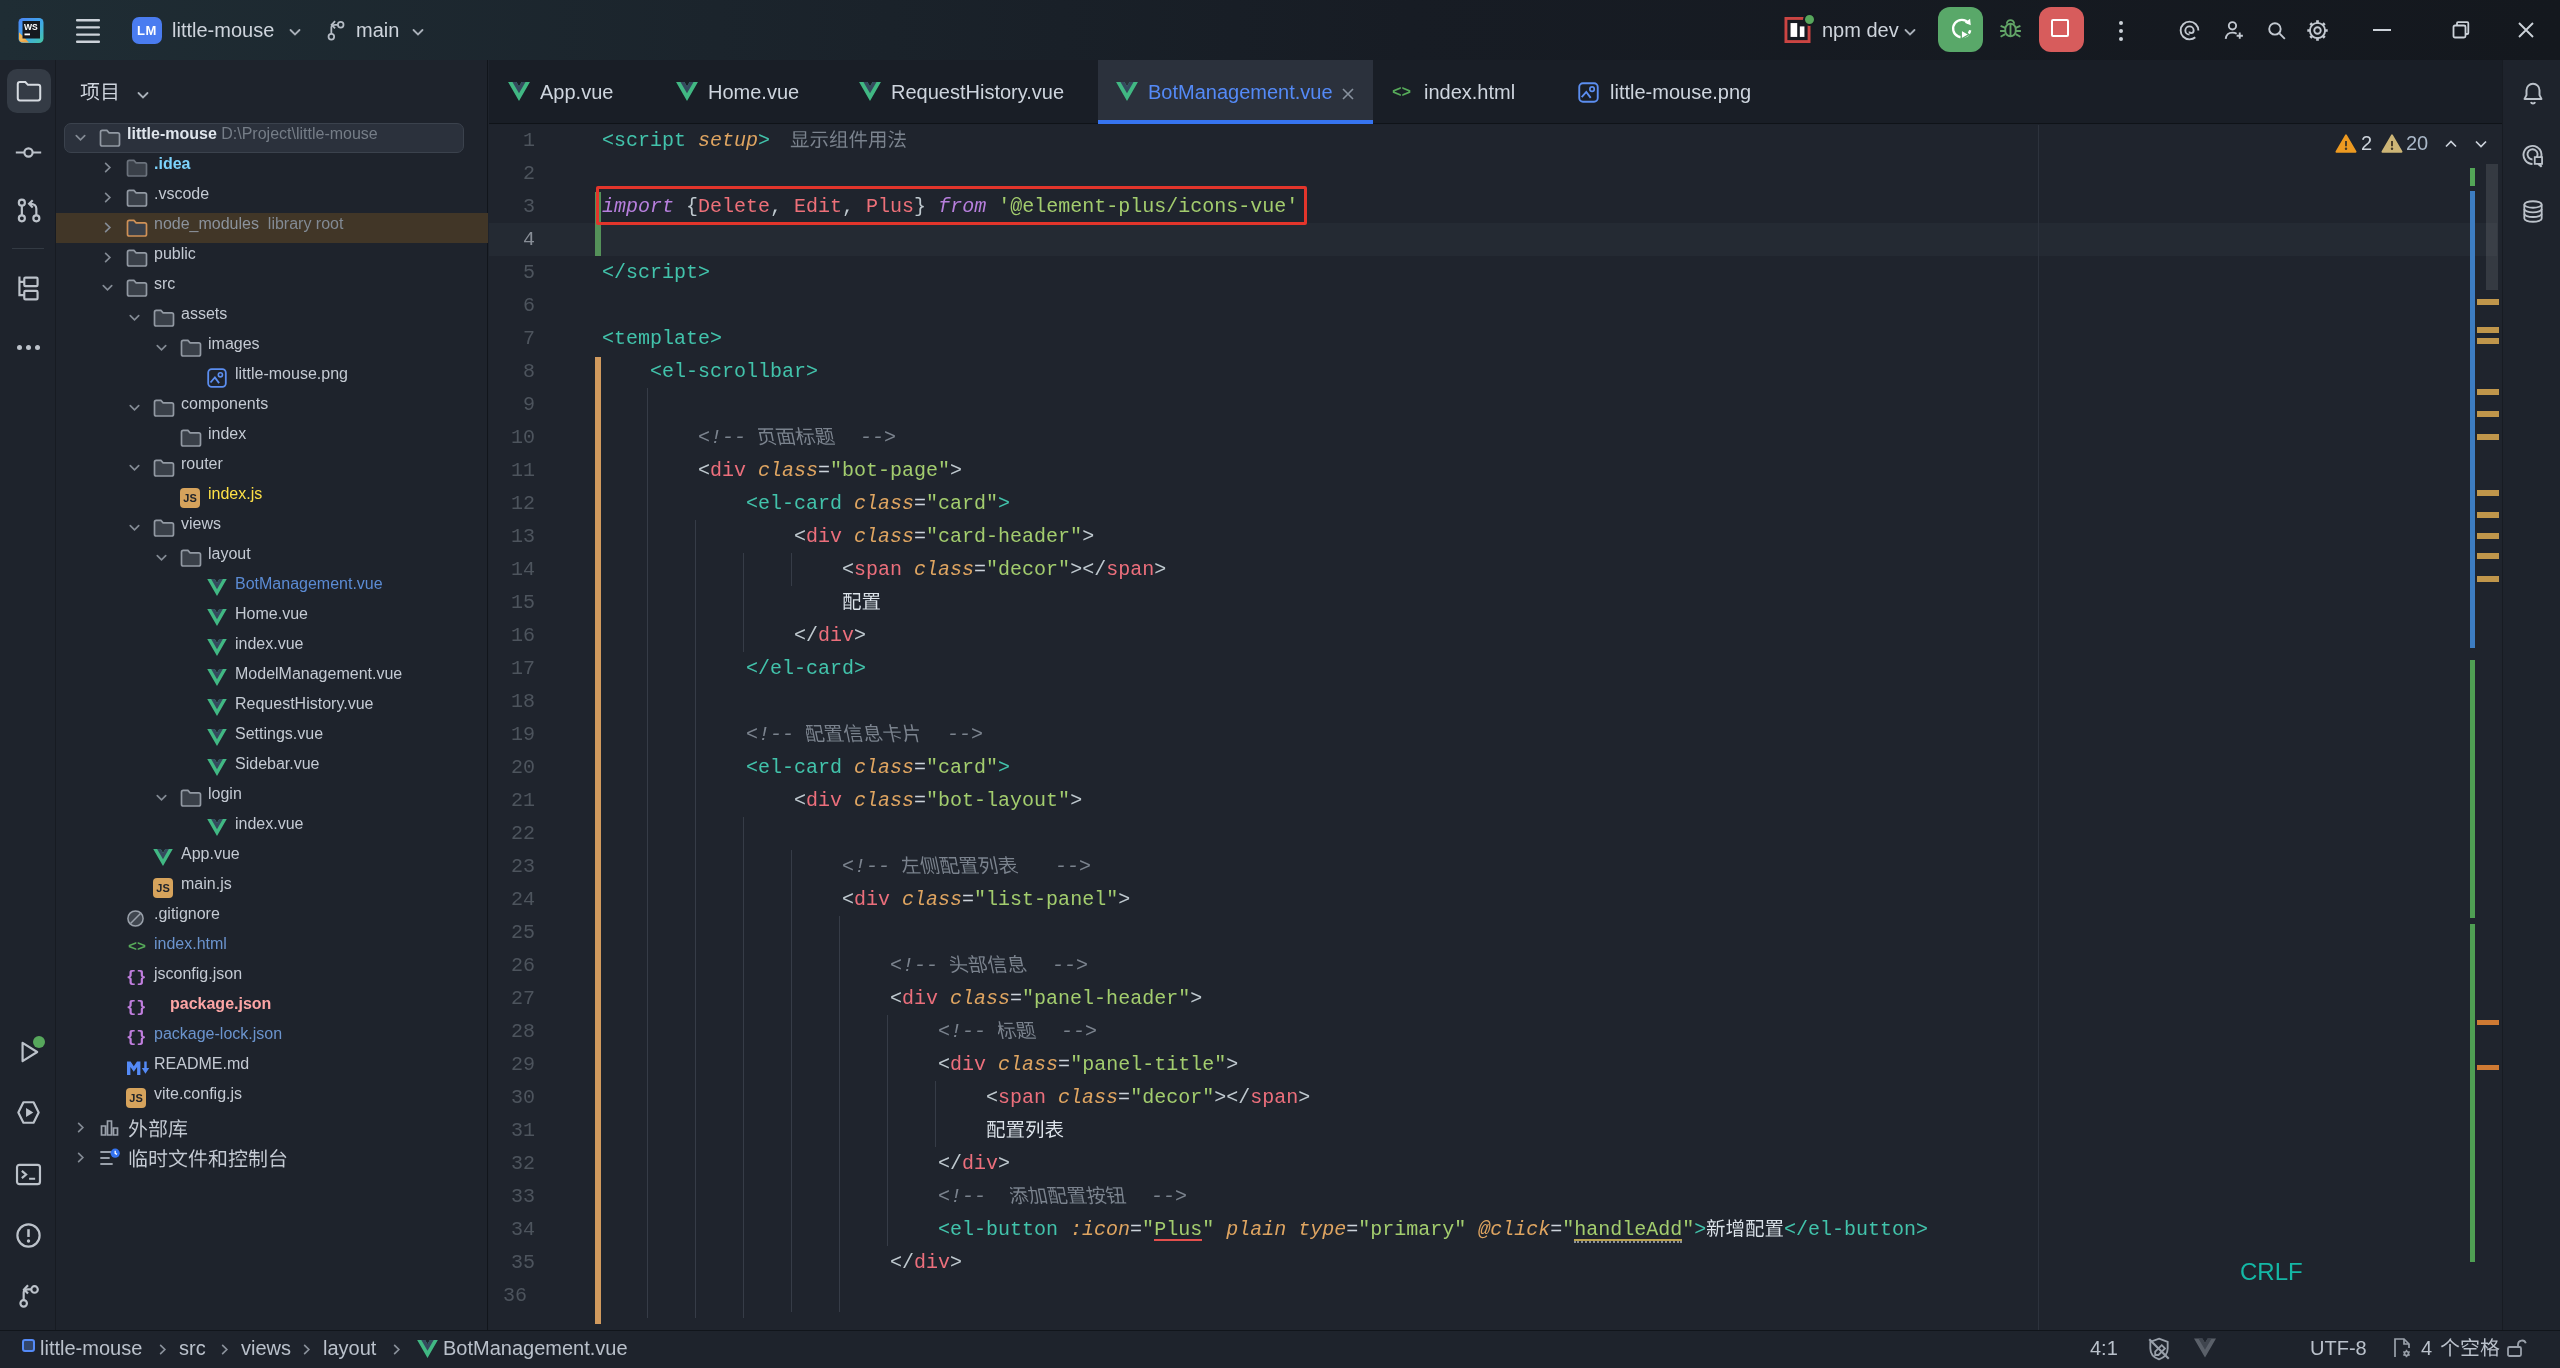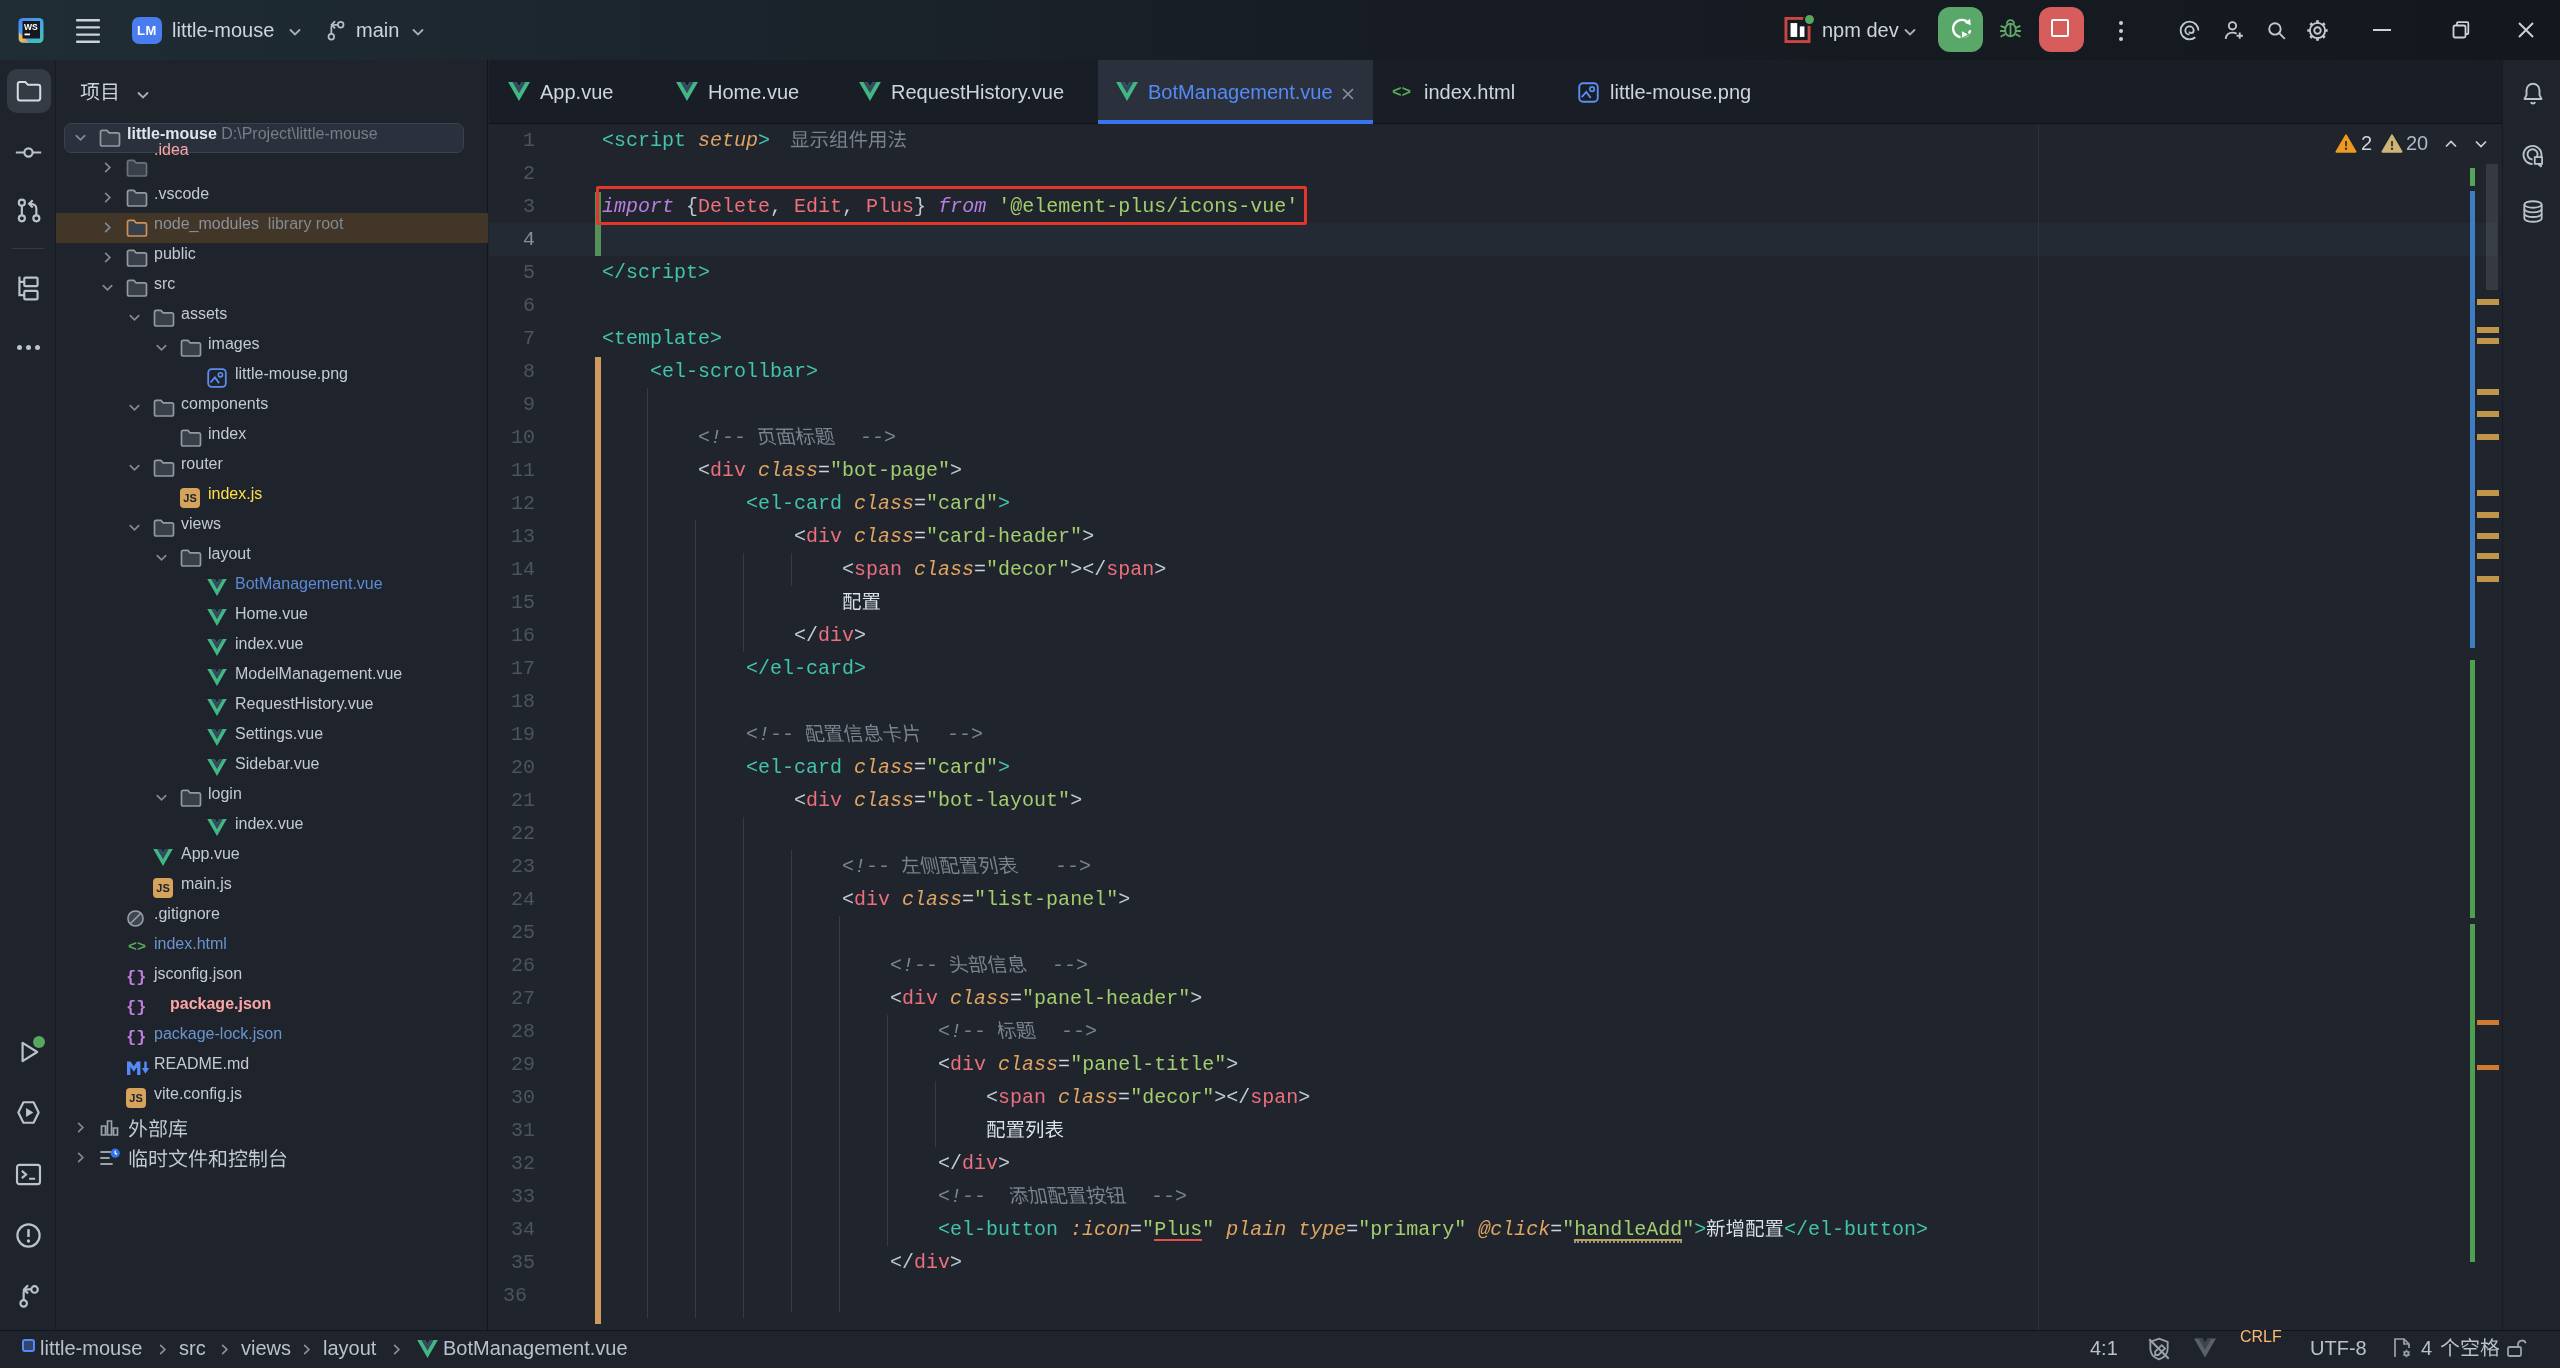--- a/index.html
+++ b/index.html
@@ -143,21 +143,21 @@
     <svg style="position:absolute;left:99px;top:129px" width="22" height="18" viewBox="0 0 22 18">
       <path fill="#3a4049" stroke="#9299a3" stroke-width="1.7" d="M1.5 3.2c0-1 .8-1.8 1.8-1.8h4.6l2.2 2.4h8.6c1 0 1.8.8 1.8 1.8v9.6c0 1-.8 1.8-1.8 1.8H3.3c-1 0-1.8-.8-1.8-1.8Z"></path>
     </svg>
     <div style="position:absolute;left:127px;top:125px;color:#dfe5ec;font-weight:normal"><b>little-mouse</b>&nbsp;<span style="color:#757d87;font-weight:normal">D:\Project\little-mouse</span></div>
     <svg style="position:absolute;left:100px;top:160px" width="15" height="15" viewBox="0 0 16 16">
       <path fill="none" stroke="#848b95" stroke-width="1.8" stroke-linecap="round" d="M6 3.5L10.5 8L6 12.5"></path>
     </svg>
     <svg style="position:absolute;left:126px;top:159px" width="22" height="18" viewBox="0 0 22 18">
       <path fill="#3a4049" stroke="#6b727c" stroke-width="1.7" d="M1.5 3.2c0-1 .8-1.8 1.8-1.8h4.6l2.2 2.4h8.6c1 0 1.8.8 1.8 1.8v9.6c0 1-.8 1.8-1.8 1.8H3.3c-1 0-1.8-.8-1.8-1.8Z"></path>
     </svg>
-    <div style="position:absolute;left:154px;top:141px;color:#fca5a5;font-weight:normal">.idea</div>
+    <div style="position:absolute;left:154px;top:155px;color:#7dd3fc;font-weight:bold">.idea</div>
     <svg style="position:absolute;left:100px;top:190px" width="15" height="15" viewBox="0 0 16 16">
       <path fill="none" stroke="#848b95" stroke-width="1.8" stroke-linecap="round" d="M6 3.5L10.5 8L6 12.5"></path>
     </svg>
     <svg style="position:absolute;left:126px;top:189px" width="22" height="18" viewBox="0 0 22 18">
       <path fill="#3a4049" stroke="#9299a3" stroke-width="1.7" d="M1.5 3.2c0-1 .8-1.8 1.8-1.8h4.6l2.2 2.4h8.6c1 0 1.8.8 1.8 1.8v9.6c0 1-.8 1.8-1.8 1.8H3.3c-1 0-1.8-.8-1.8-1.8Z"></path>
     </svg>
     <div style="position:absolute;left:154px;top:185px;color:#c4cad3;font-weight:normal">.vscode</div>
     <div style="position:absolute;left:56px;top:213px;width:432px;height:30px;background:#413627"></div>
     <svg style="position:absolute;left:100px;top:220px" width="15" height="15" viewBox="0 0 16 16">
       <path fill="none" stroke="#848b95" stroke-width="1.8" stroke-linecap="round" d="M6 3.5L10.5 8L6 12.5"></path>
@@ -525,21 +525,21 @@
     <path fill="#35495e" d="M61.8 0 50 20.4 38.2 0H20l30 52 30-52Z"></path>
   </svg><div style="position:absolute;left:443px;top:1337px;color:#bac1cb;font-size:20px">BotManagement.vue</div><div style="position:absolute;left:2090px;top:1337px;color:#bac1cb;font-size:20px">4:1</div><svg style="position:absolute;left:2146px;top:1336px" width="26" height="26" viewBox="0 0 24 24">
     <g fill="none" stroke="#9aa1ab" stroke-width="1.7">
       <path d="M12 2.5l8 3v6c0 5-3.5 8.5-8 10-4.5-1.5-8-5-8-10v-6Z"></path>
       <path d="M14.5 8.5l3 3-6 6h-3v-3Z" fill="#1e232c"></path>
       <path d="M3 3l18 18" stroke-width="1.9"></path>
     </g>
   </svg><svg style="position:absolute;left:2194px;top:1338px;opacity:.55" width="22" height="20" viewBox="0 0 100 87">
     <path fill="#8b929c" d="M61.8 0 50 20.4 38.2 0H0l50 86.6L100 0Z"></path>
     <path fill="#5a616b" d="M61.8 0 50 20.4 38.2 0H20l30 52 30-52Z"></path>
-  </svg><div style="position:absolute;left:2240px;top:1328px;color:#fdba74;font-size:16px">CRLF</div><div style="position:absolute;left:2310px;top:1337px;color:#bac1cb;font-size:20px">UTF-8</div><svg style="position:absolute;left:2390px;top:1335px" width="24" height="26" viewBox="0 0 24 24">
+  </svg><div style="position:absolute;left:2240px;top:1258px;color:#14b8a6;font-size:24px">CRLF</div><div style="position:absolute;left:2310px;top:1337px;color:#bac1cb;font-size:20px">UTF-8</div><svg style="position:absolute;left:2390px;top:1335px" width="24" height="26" viewBox="0 0 24 24">
     <g fill="none" stroke="#9aa1ab" stroke-width="1.7">
       <path d="M5 21V3h9l5 5v4"></path>
       <path d="M14 3v5h5"></path>
       <circle cx="16.5" cy="17.5" r="2"></circle>
       <path d="M16.5 13.8v1.4M16.5 19.8v1.4M13.3 15.6l1.2.7M19.7 19.4l-1.2-.7M13.3 19.4l1.2-.7M19.7 15.6l-1.2.7" stroke-width="1.5"></path>
     </g>
   </svg><div style="position:absolute;left:2421px;top:1337px;color:#bac1cb;font-size:20px">4 </div><svg style="position:absolute;left:2440px;top:1337.0px;" width="60.0" height="22.4" viewBox="0 -18.0 60.0 22.4">
     <path fill="#bac1cb" d="M9.2 -10.9V1.6H10.8V-10.9ZM10.1 -16.8C8.1 -13.5 4.5 -10.6 0.7 -8.9C1.1 -8.6 1.6 -8.0 1.8 -7.5C4.9 -9.0 7.9 -11.4 10.0 -14.1C12.7 -11.0 15.3 -9.1 18.3 -7.5C18.5 -8.0 19.0 -8.6 19.4 -8.9C16.3 -10.4 13.5 -12.3 10.9 -15.3L11.5 -16.2Z M31.3 -10.7C33.3 -9.7 36.0 -8.1 37.4 -7.1L38.4 -8.3C37.0 -9.2 34.2 -10.7 32.2 -11.7ZM27.7 -11.8C26.1 -10.5 24.1 -9.1 21.7 -8.3L22.6 -7.0C24.9 -8.0 27.1 -9.5 28.7 -10.9ZM21.5 -0.4V0.9H38.5V-0.4H30.8V-5.5H36.5V-6.9H23.6V-5.5H29.2V-0.4ZM28.5 -16.5C28.8 -15.8 29.2 -15.0 29.5 -14.4H21.5V-9.8H23.0V-13.0H37.0V-10.3H38.5V-14.4H31.3C31.0 -15.1 30.5 -16.1 30.0 -16.9Z M51.5 -13.3H55.9C55.3 -12.1 54.5 -10.9 53.5 -9.9C52.5 -10.9 51.8 -11.9 51.3 -13.0ZM44.0 -16.8V-12.5H41.0V-11.1H43.9C43.2 -8.3 41.9 -5.2 40.6 -3.5C40.8 -3.2 41.2 -2.6 41.3 -2.2C42.3 -3.5 43.3 -5.7 44.0 -7.9V1.6H45.5V-8.5C46.1 -7.6 46.8 -6.5 47.1 -6.0L48.0 -7.1C47.6 -7.6 46.0 -9.6 45.5 -10.2V-11.1H47.7L47.3 -10.7C47.6 -10.5 48.2 -9.9 48.4 -9.7C49.1 -10.3 49.8 -11.0 50.4 -11.8C51.0 -10.9 51.7 -9.9 52.5 -9.0C50.8 -7.5 48.8 -6.5 46.8 -5.8C47.1 -5.5 47.5 -5.0 47.7 -4.6C48.2 -4.8 48.7 -5.0 49.2 -5.2V1.6H50.6V0.7H56.2V1.5H57.7V-5.4L58.6 -5.0C58.8 -5.4 59.2 -6.0 59.5 -6.3C57.6 -6.9 55.9 -7.8 54.5 -9.0C55.9 -10.4 57.1 -12.2 57.8 -14.3L56.8 -14.7L56.6 -14.6H52.2C52.6 -15.2 52.8 -15.8 53.1 -16.4L51.6 -16.8C50.9 -14.8 49.6 -12.8 48.1 -11.4V-12.5H45.5V-16.8ZM50.6 -0.6V-4.4H56.2V-0.6ZM50.2 -5.7C51.4 -6.4 52.5 -7.1 53.5 -8.0C54.5 -7.2 55.6 -6.4 56.9 -5.7Z"></path>
   </svg><svg style="position:absolute;left:2504px;top:1336px" width="24" height="26" viewBox="0 0 24 24">
     <g fill="none" stroke="#9aa1ab" stroke-width="1.8">

